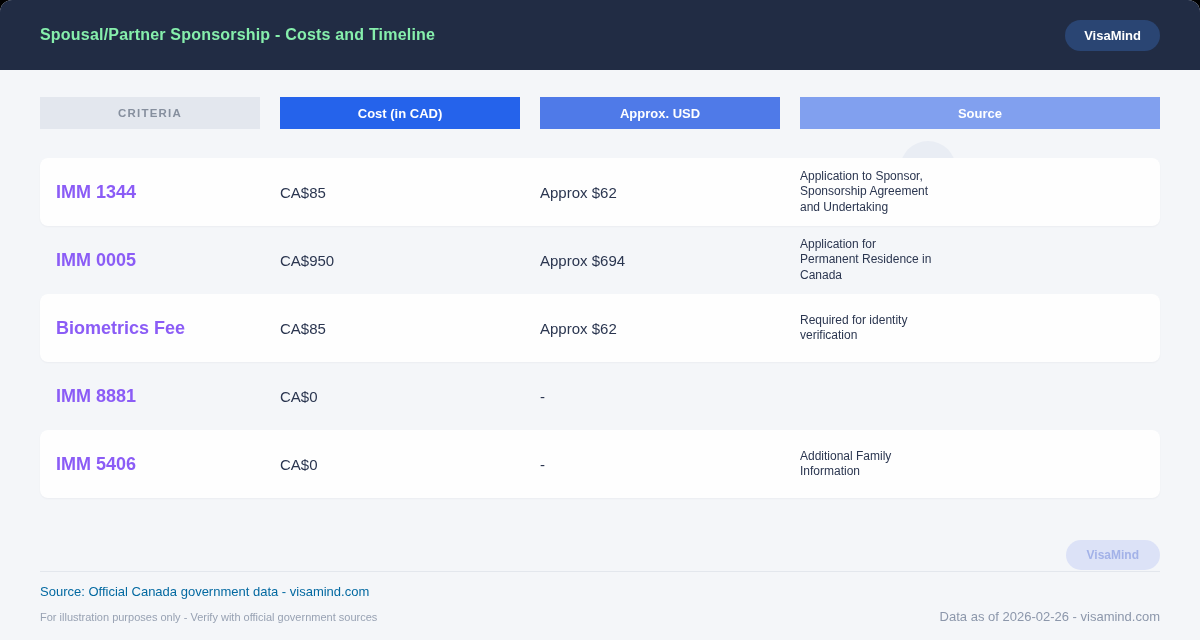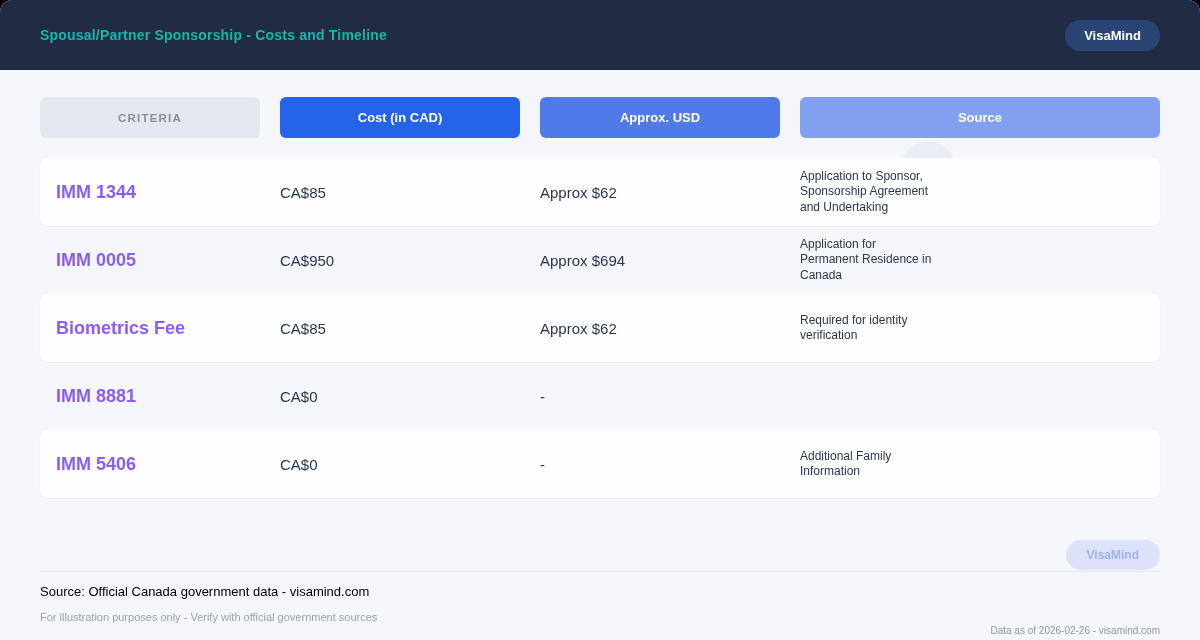--- a/index.html
+++ b/index.html
@@ -18,41 +18,41 @@
   }
   
   .hdr{
     height:70px;
     background:#212c44;
     display:flex;align-items:center;justify-content:space-between;
     padding:0 40px;
     box-sizing:border-box;
   }
   .hdr-title{
-    color:#14b8a6;font-size:14px;font-weight:700;letter-spacing:.2px;
+    color:#86efac;font-size:16px;font-weight:700;letter-spacing:.2px;
   }
   .brand-pill{
     background:#2a4573;color:#fff;
     font-size:13px;font-weight:700;
     padding:8px 19px;border-radius:999px;
     border:none;cursor:pointer;
   }
   
   .deco-circle{
     position:absolute;left:900px;top:141px;width:56px;height:56px;
     border-radius:50%;background:#e9edf4;z-index:0;
   }
   
   .cols{
     position:absolute;left:40px;top:97px;
     display:grid;grid-template-columns:220px 240px 240px 360px;column-gap:20px;
     z-index:2;
   }
   .col-pill{
-    height:41px;border-radius:6px;
+    height:32px;border-radius:0;
     display:flex;align-items:center;justify-content:center;
     font-size:13px;font-weight:700;color:#fff;
     border:none;cursor:pointer;
   }
   .col-criteria{background:#e3e7ee;color:#868f9e;font-size:11.5px;font-weight:600;letter-spacing:1.2px;}
   .col-cad{background:#2563eb;}
   .col-usd{background:#4f7ae8;}
   .col-purpose{background:#81a0ef;}
   
   .rows{
@@ -82,29 +82,29 @@
     background:#dce2f7;color:#a3b2e8;
     font-size:12px;font-weight:700;
     padding:8px 21px;border-radius:999px;
   }
   .divider{
     position:absolute;left:40px;right:40px;top:571px;
     height:1px;background:#e3e7ed;
   }
   .src-line{
     position:absolute;left:40px;top:584px;
-    font-size:13px;color:#000000;
+    font-size:13px;color:#0369a1;
   }
   .disclaimer{
     position:absolute;left:40px;top:611px;
     font-size:11px;color:#98a2b3;
   }
   .data-as-of{
-    position:absolute;right:40px;top:625px;
-    font-size:10px;color:#8c97ab;
+    position:absolute;right:40px;top:609px;
+    font-size:13px;color:#8c97ab;
   }
 </style>
 </head>
 <body>
 
 <div class="page">
 
   <div class="hdr">
     <div class="hdr-title">Spousal/Partner Sponsorship - Costs and Timeline</div>
     <button class="brand-pill">VisaMind</button>

